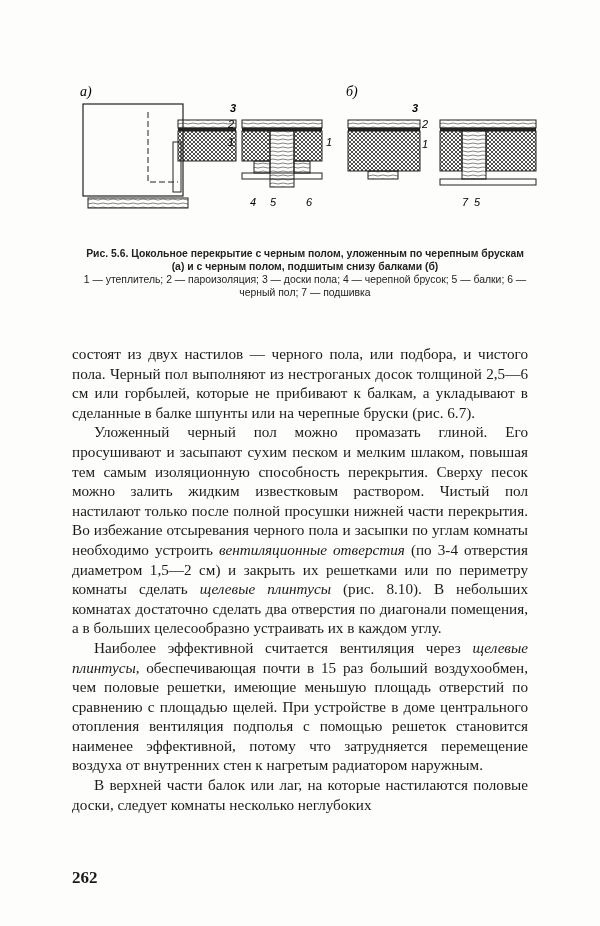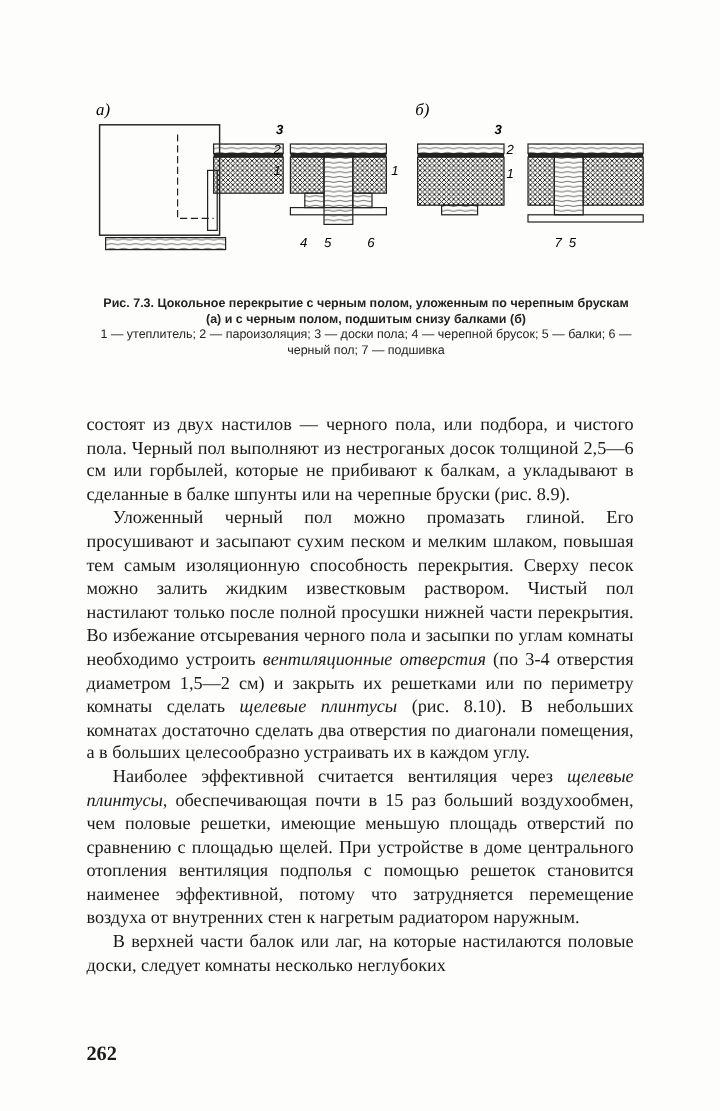--- a/index.html
+++ b/index.html
@@ -79,24 +79,24 @@
     <rect x="362" y="97" width="96" height="6" fill="none" stroke="#222"></rect>
     <text x="334" y="30" font-size="11" font-style="italic" font-weight="bold" font-family="Liberation Sans, sans-serif">3</text>
     <text x="344" y="46" font-size="11" font-style="italic" font-family="Liberation Sans, sans-serif">2</text>
     <text x="344" y="66" font-size="11" font-style="italic" font-family="Liberation Sans, sans-serif">1</text>
     <text x="384" y="124" font-size="11" font-style="italic" font-family="Liberation Sans, sans-serif">7</text>
     <text x="396" y="124" font-size="11" font-style="italic" font-family="Liberation Sans, sans-serif">5</text>
   </svg>
 </div>
 
 <div class="caption">
-  <span class="title">Рис. 7.3. Цокольное перекрытие с черным полом, уложенным по черепным брускам (а) и с черным полом, подшитым снизу балками (б)</span>
+  <span class="title">Рис. 5.6. Цокольное перекрытие с черным полом, уложенным по черепным брускам (а) и с черным полом, подшитым снизу балками (б)</span>
   <span class="legend">1 — утеплитель; 2 — пароизоляция; 3 — доски пола; 4 — черепной брусок; 5 — балки; 6 — черный пол; 7 — подшивка</span>
 </div>
 
 <div class="body-text" id="body-text">
-    <p><span>состоят из двух настилов — черного пола, или подбора, и чистого пола. Черный пол выполняют из нестроганых досок толщиной 2,5—6 см или горбылей, которые не прибивают к балкам, а укладывают в сделанные в балке шпунты или на черепные бруски (рис. 8.9).</span></p>
+    <p><span>состоят из двух настилов — черного пола, или подбора, и чистого пола. Черный пол выполняют из нестроганых досок толщиной 2,5—6 см или горбылей, которые не прибивают к балкам, а укладывают в сделанные в балке шпунты или на черепные бруски (рис. 6.7).</span></p>
     <p class="indent"><span>Уложенный черный пол можно промазать глиной. Его просушивают и засыпают сухим песком и мелким шлаком, повышая тем самым изоляционную способность перекрытия. Сверху песок можно залить жидким известковым раствором. Чистый пол настилают только после полной просушки нижней части перекрытия. Во избежание отсыревания черного пола и засыпки по углам комнаты необходимо устроить </span><em>вентиляционные отверстия</em><span> (по 3-4 отверстия диаметром 1,5—2 см) и закрыть их решетками или по периметру комнаты сделать </span><em>щелевые плинтусы</em><span> (рис. 8.10). В небольших комнатах достаточно сделать два отверстия по диагонали помещения, а в больших целесообразно устраивать их в каждом углу.</span></p>
     <p class="indent"><span>Наиболее эффективной считается вентиляция через </span><em>щелевые плинтусы</em><span>, обеспечивающая почти в 15 раз больший воздухообмен, чем половые решетки, имеющие меньшую площадь отверстий по сравнению с площадью щелей. При устройстве в доме центрального отопления вентиляция подполья с помощью решеток становится наименее эффективной, потому что затрудняется перемещение воздуха от внутренних стен к нагретым радиатором наружным.</span></p>
     <p class="indent"><span>В верхней части балок или лаг, на которые настилаются половые доски, следует комнаты несколько неглубоких</span></p>
   </div>
 
 <div class="page-number">262</div>
 
 </body></html>

